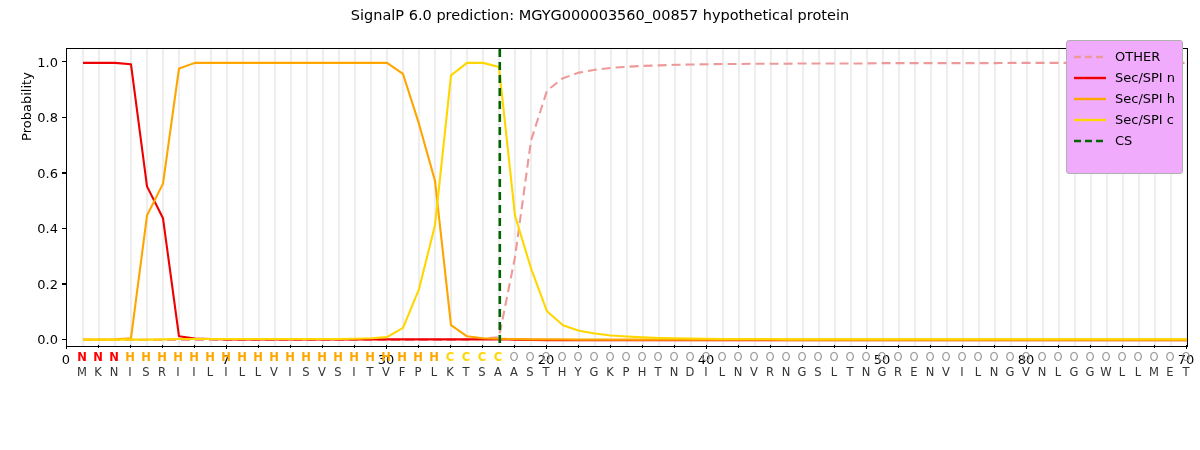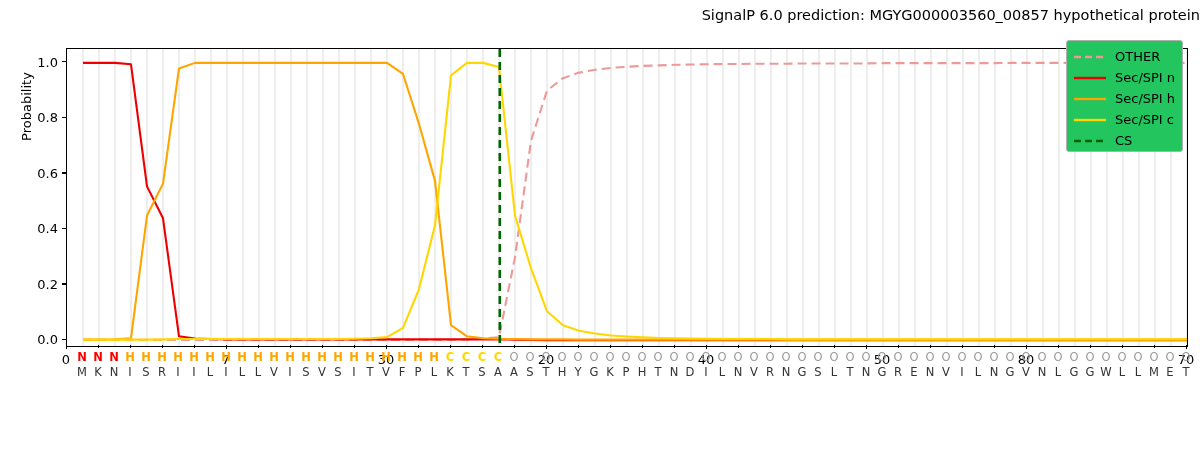--- a/index.html
+++ b/index.html
@@ -18,21 +18,21 @@
     position: relative;
     width: 1200px;
     height: 450px;
     background: #ffffff;
   }
   #chart-title {
     position: absolute;
     left: 0;
     top: 7px;
     width: 1200px;
-    text-align: right;
+    text-align: center;
     font-size: 14.5px;
     color: #000000;
     letter-spacing: 0px;
   }
   #plot-area {
     position: absolute;
     left: 66px;
     top: 48px;
     width: 1120px;
     height: 297px;
@@ -126,24 +126,24 @@
   }
   .annot-N { color: #ff0000; font-weight: 600; }
   .annot-H { color: #ffa500; font-weight: 600; }
   .annot-C { color: #ffd700; font-weight: 600; }
   .annot-O { color: #999999; font-weight: 400; }
   .seq-aa { color: #333333; font-size: 11.5px; }
   #legend {
     position: absolute;
     left: 1066px;
     top: 40px;
-    background: #22c55e;
+    background: #f0abfc;
     border: 1px solid #b0b0b0;
     border-radius: 3px;
-    padding: 5px 7px 0 6px;
+    padding: 5px 7px 22px 6px;
     box-sizing: border-box;
   }
   .legend-row {
     display: flex;
     align-items: center;
     height: 21px;
   }
   .legend-swatch {
     width: 34px;
     height: 12px;

